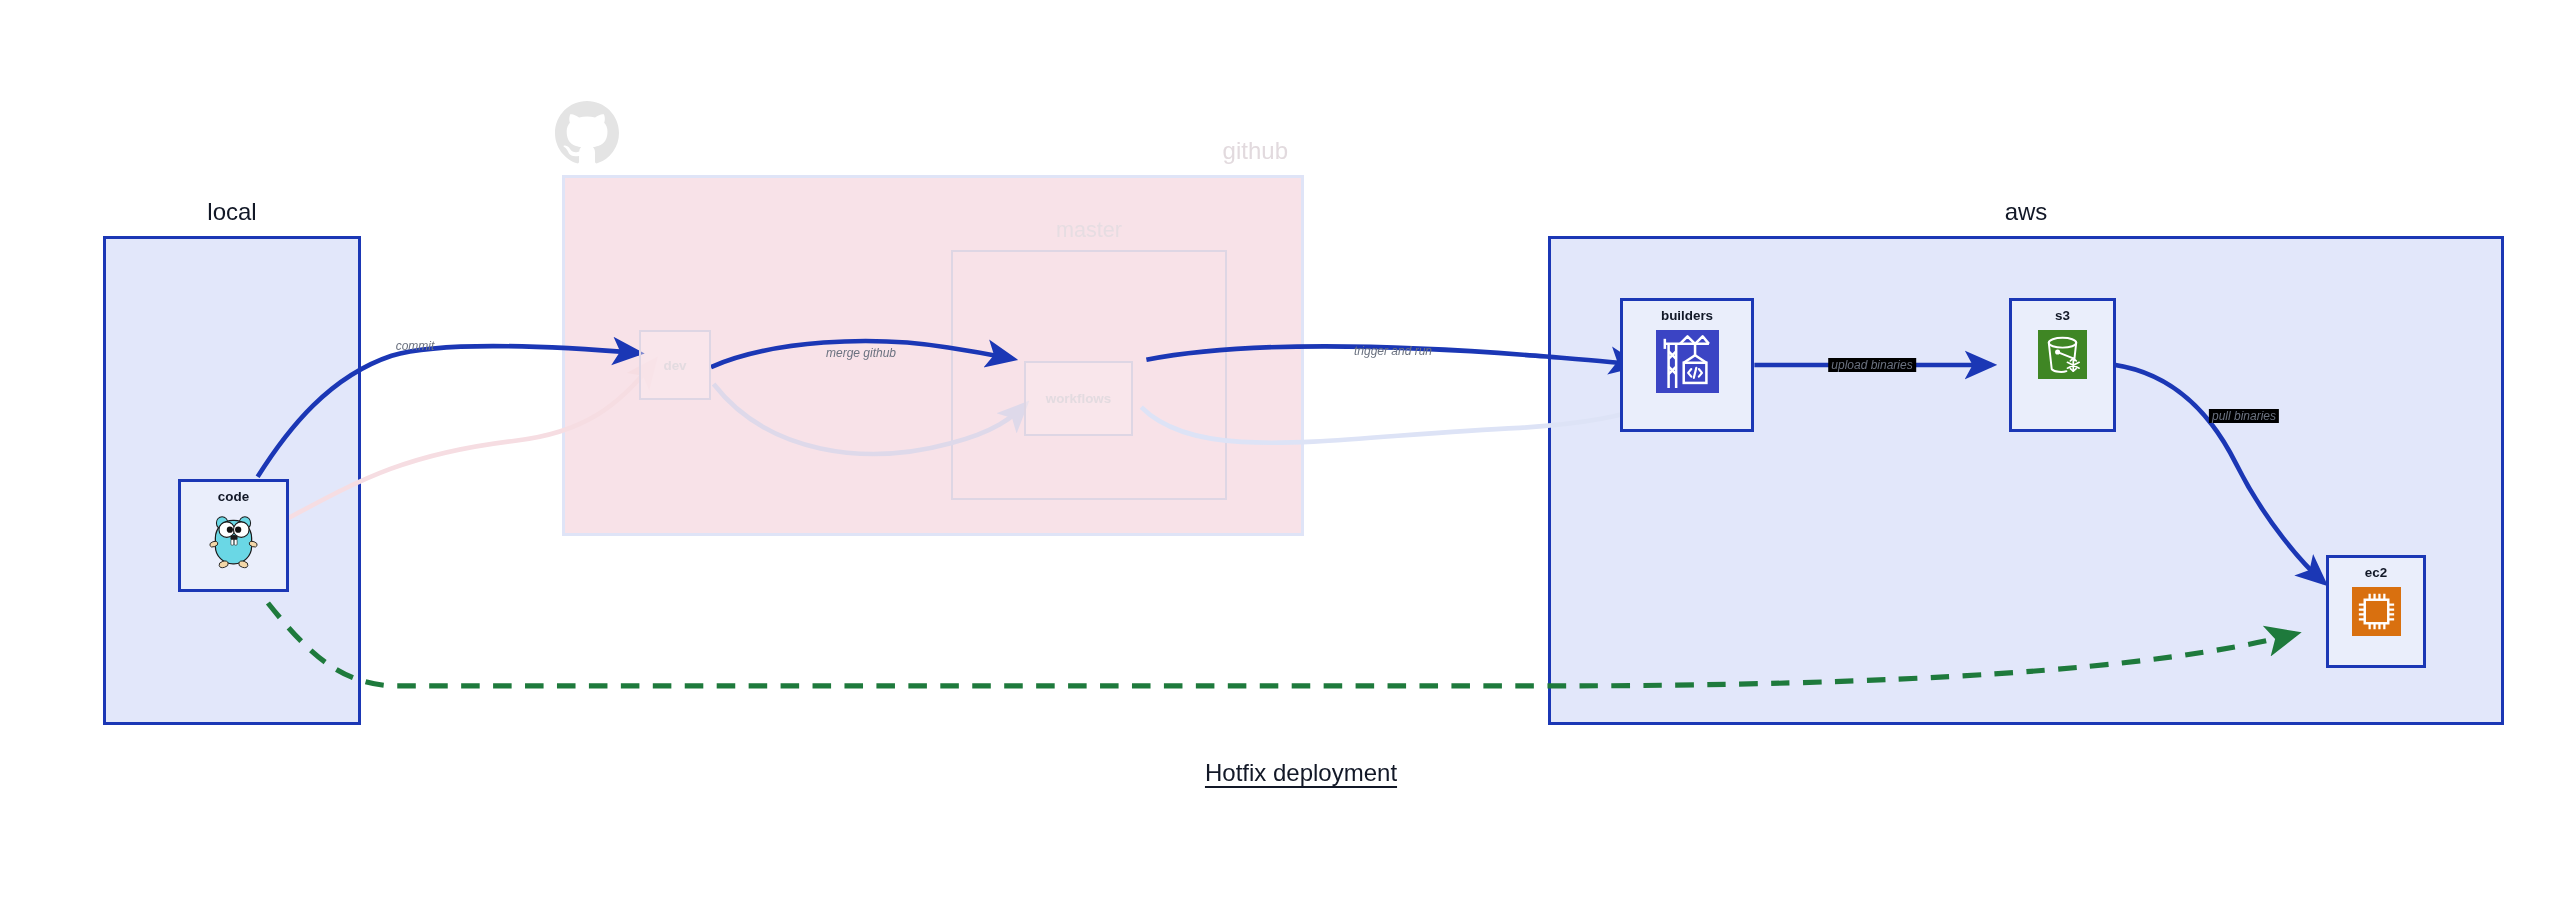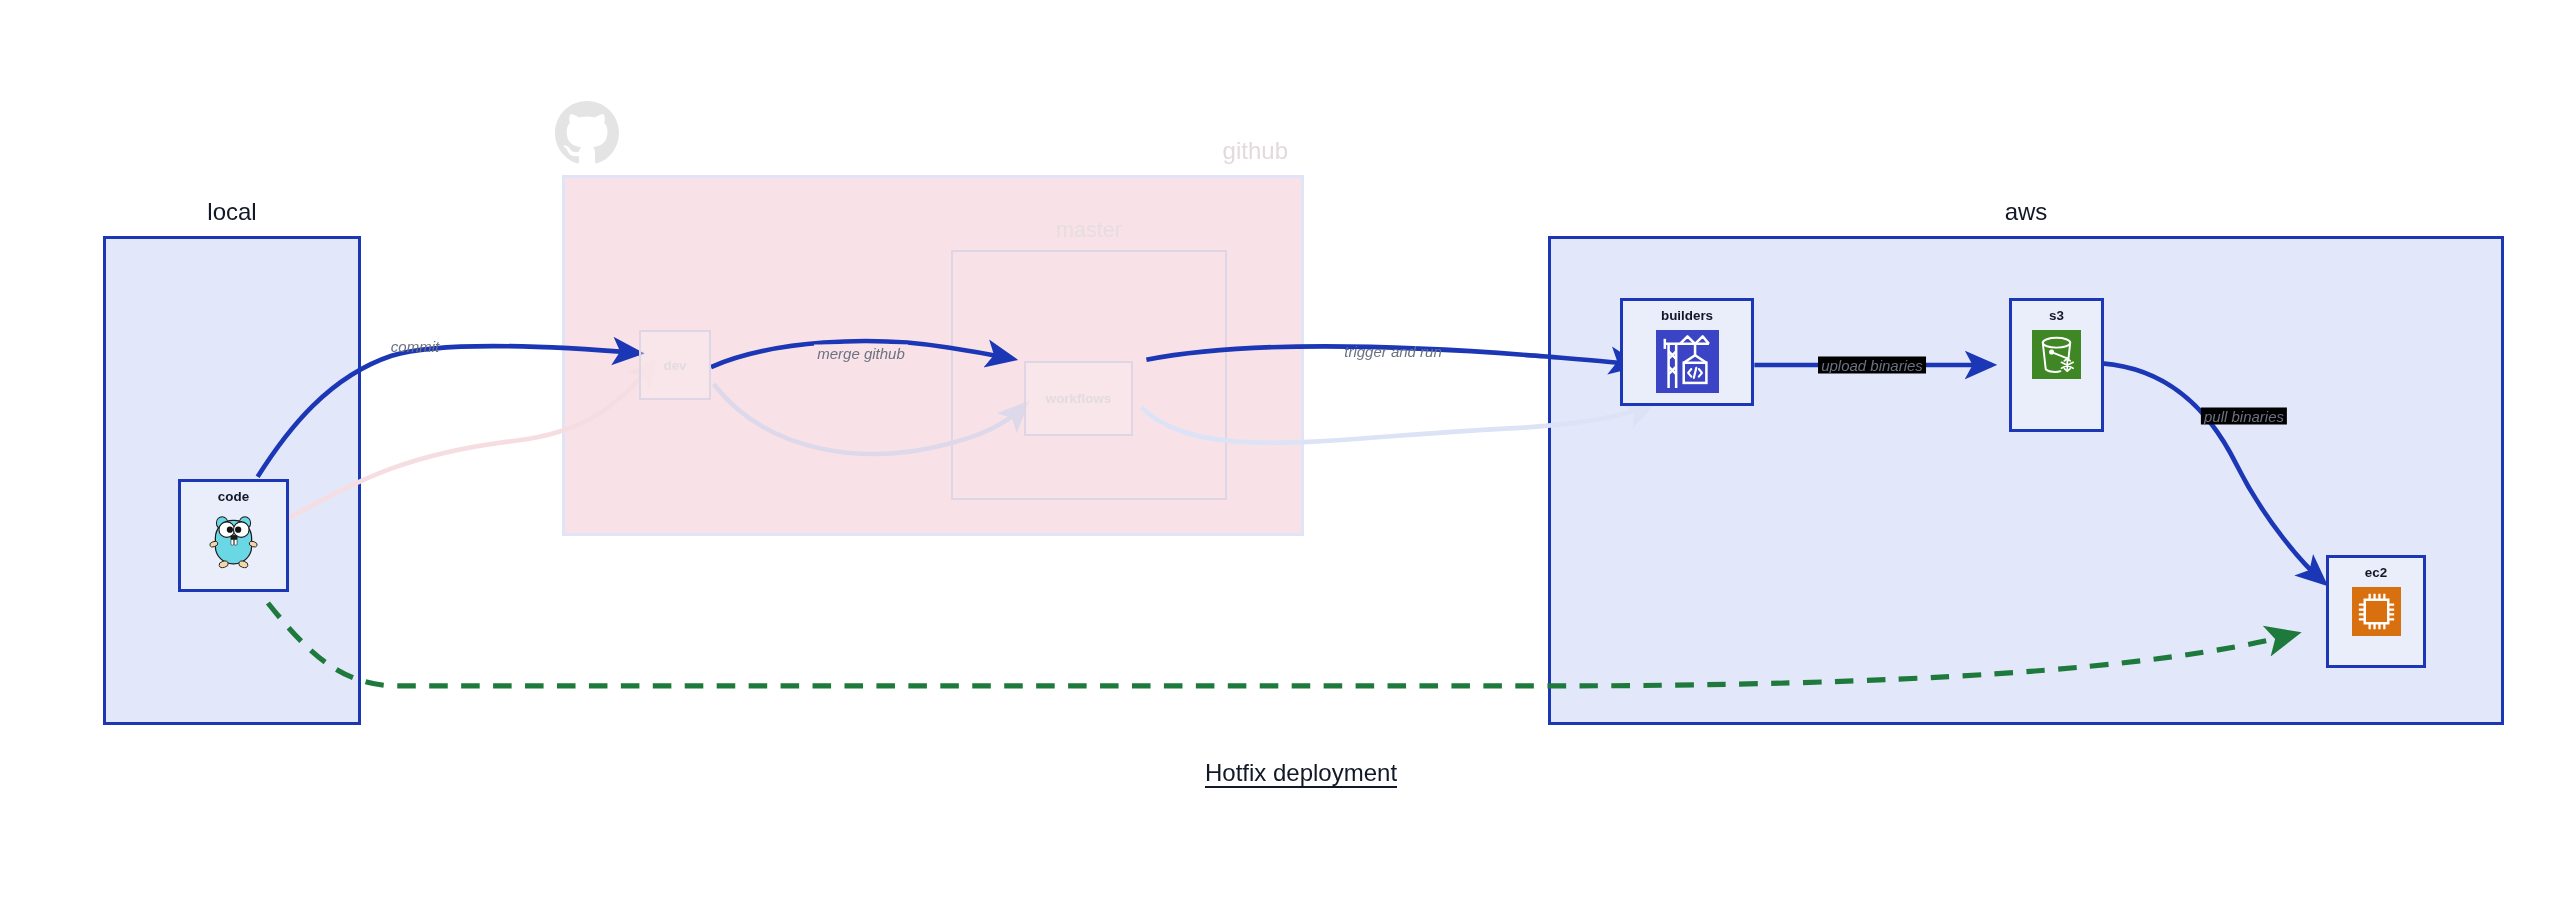--- a/index.html
+++ b/index.html
@@ -87,21 +87,21 @@
     font-size: 13.4px;
     font-weight: bold;
     color: #e3dbe0;
     white-space: nowrap;
   }
   .node-icon {
     margin-top: 7.2px;
   }
   .edge-label {
     position: absolute;
-    font-size: 15px;
+    font-size: 12px;
     font-style: italic;
     color: #6b7280;
     background: #ffffff;
     white-space: nowrap;
     padding: 0 3.1px;
     transform: translate(-50%, -50%);
   }
   .edge-label.on-pink { background: #f8e2e8; }
   .edge-label.on-blue { background: #000000; }
   .edge-label.no-bg  { background: transparent; }
@@ -219,21 +219,21 @@
   </div>
 
   <div class="node-faded" style="left:639px; top:330px; width:72px; height:70px;">
     <div class="node-faded-label">dev</div>
   </div>
 
   <div class="node-faded" style="left:1024px; top:361px; width:109px; height:75px;">
     <div class="node-faded-label">workflows</div>
   </div>
 
-  <div class="node" style="left:1620px; top:298px; width:134px; height:108px;">
+  <div class="node" style="left:1620px; top:298px; width:134px; height:134px;">
     <div class="node-label">builders</div>
     <div class="node-icon">
       <svg width="63" height="63" viewBox="0 0 100 100">
         <rect x="0" y="0" width="100" height="100" fill="#3b44c4"></rect>
         <g fill="none" stroke="#ffffff" stroke-width="4" stroke-linejoin="round">
 
           <path d="M20 22 L20 92 M32 22 L32 92"></path>
           <path d="M20 34 L32 46 M32 34 L20 46 M20 58 L32 70 M32 58 L20 70"></path>
 
           <path d="M14 22 L84 22"></path>
@@ -246,21 +246,21 @@
         <rect x="44" y="52" width="36" height="32" fill="none" stroke="#ffffff" stroke-width="4"></rect>
         <g fill="none" stroke="#ffffff" stroke-width="3.4" stroke-linecap="round" stroke-linejoin="round">
           <path d="M56 62 L51 68 L56 74"></path>
           <path d="M68 62 L73 68 L68 74"></path>
           <path d="M64 60 L60 76"></path>
         </g>
       </svg>
     </div>
   </div>
 
-  <div class="node" style="left:2009px; top:298px; width:95px; height:134px;">
+  <div class="node" style="left:2009px; top:298px; width:107px; height:134px;">
     <div class="node-label">s3</div>
     <div class="node-icon">
       <svg width="49" height="49" viewBox="0 0 100 100">
         <rect x="0" y="0" width="100" height="100" fill="#3f8624"></rect>
         <g fill="none" stroke="#ffffff" stroke-width="4" stroke-linejoin="round" stroke-linecap="round">
           <ellipse cx="50" cy="26" rx="28" ry="10"></ellipse>
           <path d="M22 26 L28 80 C34 86, 50 87, 58 84"></path>
           <path d="M78 26 L74 62"></path>
           <path d="M40 45 L72 58"></path>
           <circle cx="40" cy="45" r="3.2" fill="#ffffff"></circle>

